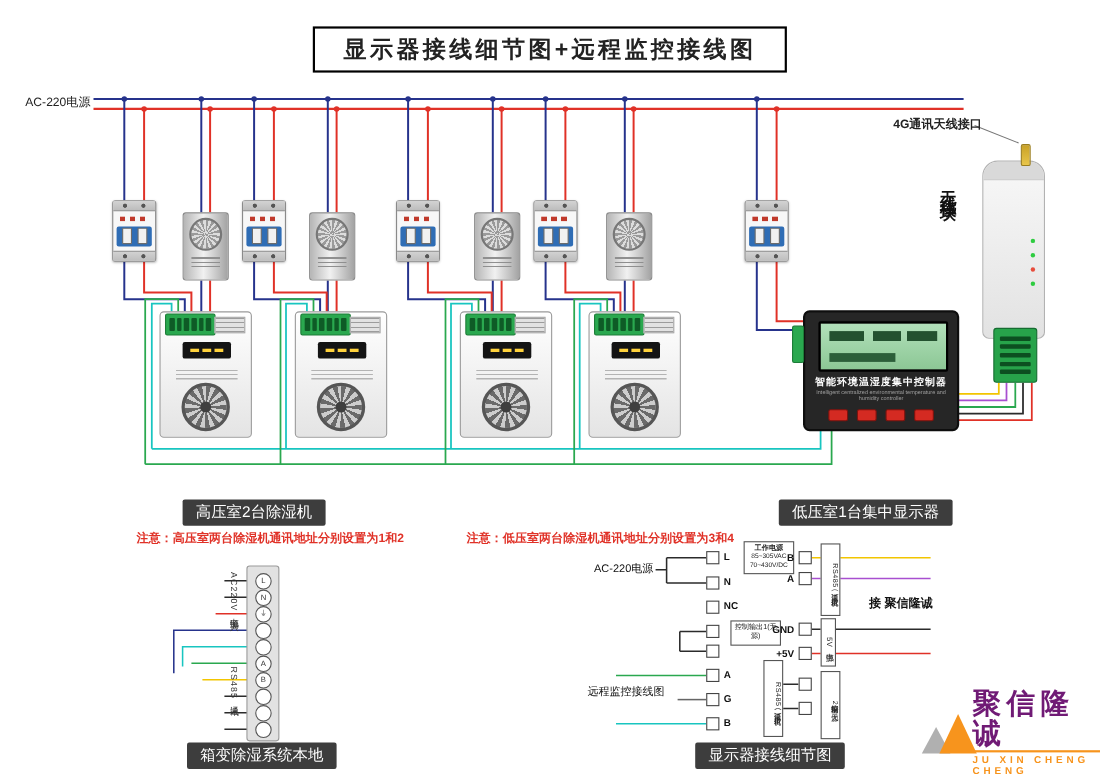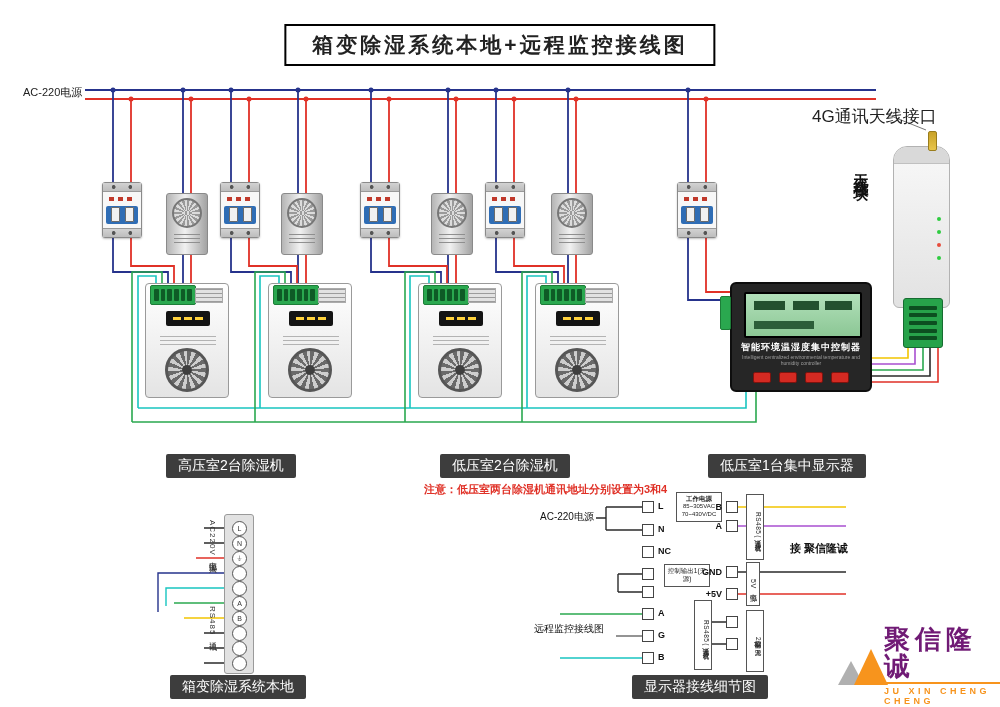--- a/index.html
+++ b/index.html
@@ -192,23 +192,23 @@
         M642 574 H618 M642 592 H618 M618 574 V592 M738 572 H846 M726 622 H700 M726 644 H700 M700 622 V644"></path>
       <path stroke="#666666" d="M642 636 H616"></path>
       <path stroke="#2aa84f" d="M642 614 H560"></path>
       <path stroke="#18c5c0" d="M642 658 H560"></path>
       <path stroke="#f2c500" d="M738 507 H846"></path>
       <path stroke="#a84fd0" d="M738 526 H846"></path>
       <path stroke="#e03127" d="M738 594 H846"></path>
     </g>
   </svg>
 
-  <div class="title">箱变除湿系统本地+远程监控接线图</div>
+  <div class="title">显示器接线细节图+远程监控接线图</div>
   <div class="lbl" style="left:20px;top:84px;font-size:11px;background:#fff;padding:1px 3px;">AC-220电源</div>
-  <div class="lbl" style="left:812px;top:105px;font-size:17px;font-weight:normal;">4G通讯天线接口</div>
+  <div class="lbl" style="left:812px;top:105px;font-size:11px;font-weight:bold;">4G通讯天线接口</div>
   <div class="vlabel" style="left:851px;top:162px;">无线模块</div>
 
   <div class="device breaker" style="left:102px;top:182px">
     <div class="b-term"></div>
     <div class="b-dash"></div>
     <div class="b-band">
         <i></i>
         <i></i>
       </div>
     <div class="b-term b-bottom"></div>
@@ -365,22 +365,22 @@
   </div>
   <div class="mod-term" style="left:903px;top:298px">
     <i></i>
       <i></i>
       <i></i>
       <i></i>
       <i></i>
   </div>
 
   <div class="badge" style="left:166px;top:454px">高压室2台除湿机</div>
-  <div class="badge" style="left:440px;top:454px">低压室2台除湿机</div>
   <div class="badge" style="left:708px;top:454px">低压室1台集中显示器</div>
+  <div class="note" style="left:124px;top:482px">注意：高压室两台除湿机通讯地址分别设置为1和2</div>
   <div class="note" style="left:424px;top:482px">注意：低压室两台除湿机通讯地址分别设置为3和4</div>
   <div class="badge" style="left:170px;top:675px">箱变除湿系统本地</div>
   <div class="badge" style="left:632px;top:675px">显示器接线细节图</div>
 
   <div class="strip" style="left:224px;top:514px"></div>
   <div class="vsmall" style="left:206px;top:520px">AC220V电源输入</div>
   <div class="vsmall" style="left:206px;top:606px">RS485通讯</div>
   <div class="term-c" style="left:232px;top:521px">L</div>
   <div class="term-c" style="left:232px;top:536px">N</div>
   <div class="term-c" style="left:232px;top:551px">⏚</div>

